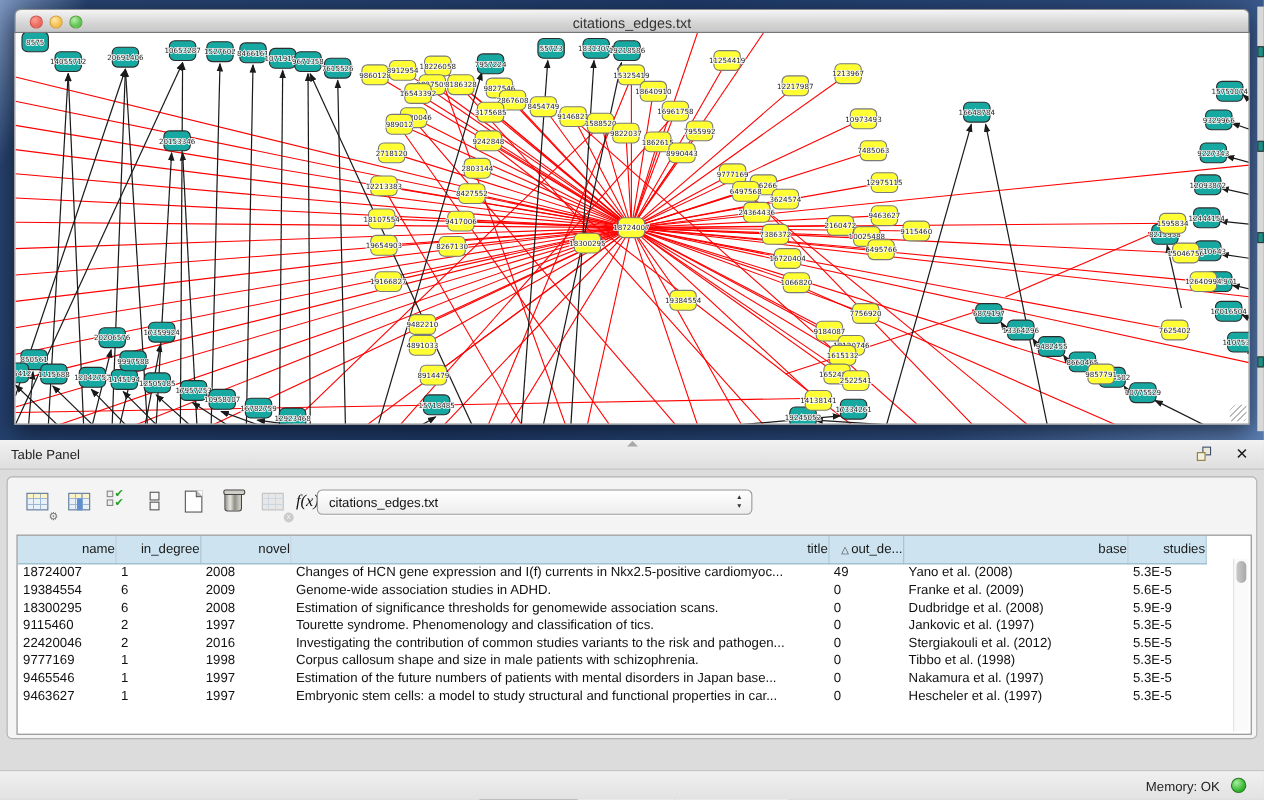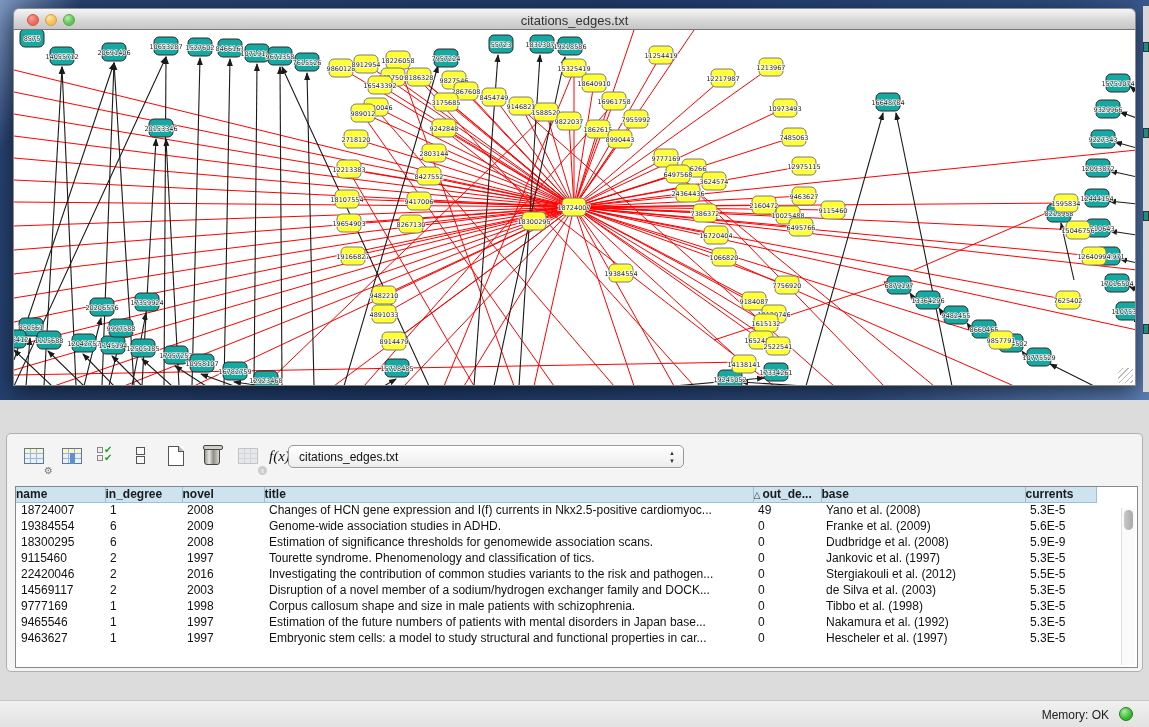--- a/index.html
+++ b/index.html
@@ -70,22 +70,22 @@
   .dim { opacity:.45; }
 
   .tbl-selector { position:absolute; left:281px; top:11px; width:396px; height:23px;
     border:1px solid #9a9a9a; border-radius:5px; background:linear-gradient(#ffffff,#ededed);
     box-shadow:0 1px 0 rgba(255,255,255,.7); cursor:pointer; }
   .tbl-selector .val { position:absolute; left:10px; top:4px; font-size:12px; color:#111; }
   .stepper { position:absolute; right:8px; top:3px; font-size:6px; color:#333; line-height:8px; text-align:center; }
 
   .table-area { position:absolute; left:8px; top:52px; width:1123px; height:182px; background:#fff; border:1px solid #888; }
   table.dtable { border-collapse:collapse; table-layout:fixed; width:1080px; }
-  .dtable th { height:15px; background:#cde4f0; border:1px solid #9fbfd2; border-top:none;
-    font-size:12px; font-weight:bold; color:#1a1a1a; text-align:left; overflow:hidden; white-space:nowrap; }
+  .dtable th { height:25px; background:#cde4f0; border:1px solid #9fbfd2; border-top:none;
+    font-size:12px; font-weight:normal; color:#1a1a1a; text-align:right; overflow:hidden; white-space:nowrap; }
   .dtable th:first-child { border-left:none; }
   .dtable td { height:16px; font-size:12px; color:#111; white-space:nowrap; overflow:hidden; padding:0 2px 0 5px; }
   .sort-tri { font-size:9px; color:#333; margin-right:2px; }
   .vscroll { position:absolute; right:2px; top:21px; bottom:2px; width:14px; background:#fafafa; border-left:1px solid #e0e0e0; }
   .vthumb { position:absolute; left:2px; top:2px; width:9px; height:20px; background:linear-gradient(90deg,#c9c9c9,#a8a8a8); border-radius:5px; }
 
   .seg-control { position:absolute; left:428px; top:273px; height:23px; display:flex;
     border:1px solid #9a9a9a; border-radius:5px; overflow:hidden; background:#fff; box-shadow:0 1px 0 rgba(255,255,255,.8); }
   .seg { height:100%; font-size:12px; line-height:21px; text-align:center; padding:0 14px; cursor:pointer;
     background:linear-gradient(#fdfdfd,#ececec); color:#111; border-left:1px solid #b8b8b8; }
@@ -752,20 +752,29 @@
   </div>
   <div class="right-sliver">
     <span class="sliver-bit" style="top:36px"></span>
     <span class="sliver-bit" style="top:122px"></span>
     <span class="sliver-bit" style="top:205px"></span>
     <span class="sliver-bit" style="top:318px"></span>
   </div>
 </div>
 
 <div class="table-panel">
+  <div class="panel-header">
+    <div class="split-handle"></div>
+    <span class="panel-title">Table Panel</span>
+    <span class="float-icon">
+        <span class="sq1"></span>
+        <span class="sq2"></span>
+      </span>
+    <span class="close-icon">✕</span>
+  </div>
 
   <div class="inner-panel">
     <div class="toolbar">
       <span class="tbtn" style="left:14px">
         <span class="ticon-table">
             <span class="grid"></span>
           </span>
           <span class="gear">⚙</span>
       </span>
       <span class="tbtn" style="left:52px">
@@ -813,21 +822,21 @@
             <col style="width: 71px;">
           </colgroup>
         <thead>
             <tr id="hdr-row">
               <th>name</th>
               <th>in_degree</th>
               <th>novel</th>
               <th>title</th>
               <th><span class="sort-tri">△</span>out_de...</th>
               <th>base</th>
-              <th>currents</th>
+              <th>studies</th>
             </tr>
           </thead>
         <tbody id="body-rows">
             <tr>
               <td>18724007</td>
               <td>1</td>
               <td>2008</td>
               <td>Changes of HCN gene expression and I(f) currents in Nkx2.5-positive cardiomyoc...</td>
               <td>49</td>
               <td>Yano et al. (2008)</td>
@@ -863,44 +872,35 @@
             <tr>
               <td>22420046</td>
               <td>2</td>
               <td>2016</td>
               <td>Investigating the contribution of common studies variants to the risk and pathogen...</td>
               <td>0</td>
               <td>Stergiakouli et al. (2012)</td>
               <td>5.5E-5</td>
             </tr>
             <tr>
-              <td>14569117</td>
-              <td>2</td>
-              <td>2003</td>
-              <td>Disruption of a novel member of a sodium/hydrogen exchanger family and DOCK...</td>
-              <td>0</td>
-              <td>de Silva et al. (2003)</td>
-              <td>5.3E-5</td>
-            </tr>
-            <tr>
               <td>9777169</td>
               <td>1</td>
               <td>1998</td>
               <td>Corpus callosum shape and size in male patients with schizophrenia.</td>
               <td>0</td>
               <td>Tibbo et al. (1998)</td>
               <td>5.3E-5</td>
             </tr>
             <tr>
               <td>9465546</td>
               <td>1</td>
               <td>1997</td>
               <td>Estimation of the future numbers of patients with mental disorders in Japan base...</td>
               <td>0</td>
-              <td>Nakamura et al. (1992)</td>
+              <td>Nakamura et al. (1997)</td>
               <td>5.3E-5</td>
             </tr>
             <tr>
               <td>9463627</td>
               <td>1</td>
               <td>1997</td>
               <td>Embryonic stem cells: a model to study structural and functional properties in car...</td>
               <td>0</td>
               <td>Hescheler et al. (1997)</td>
               <td>5.3E-5</td>

